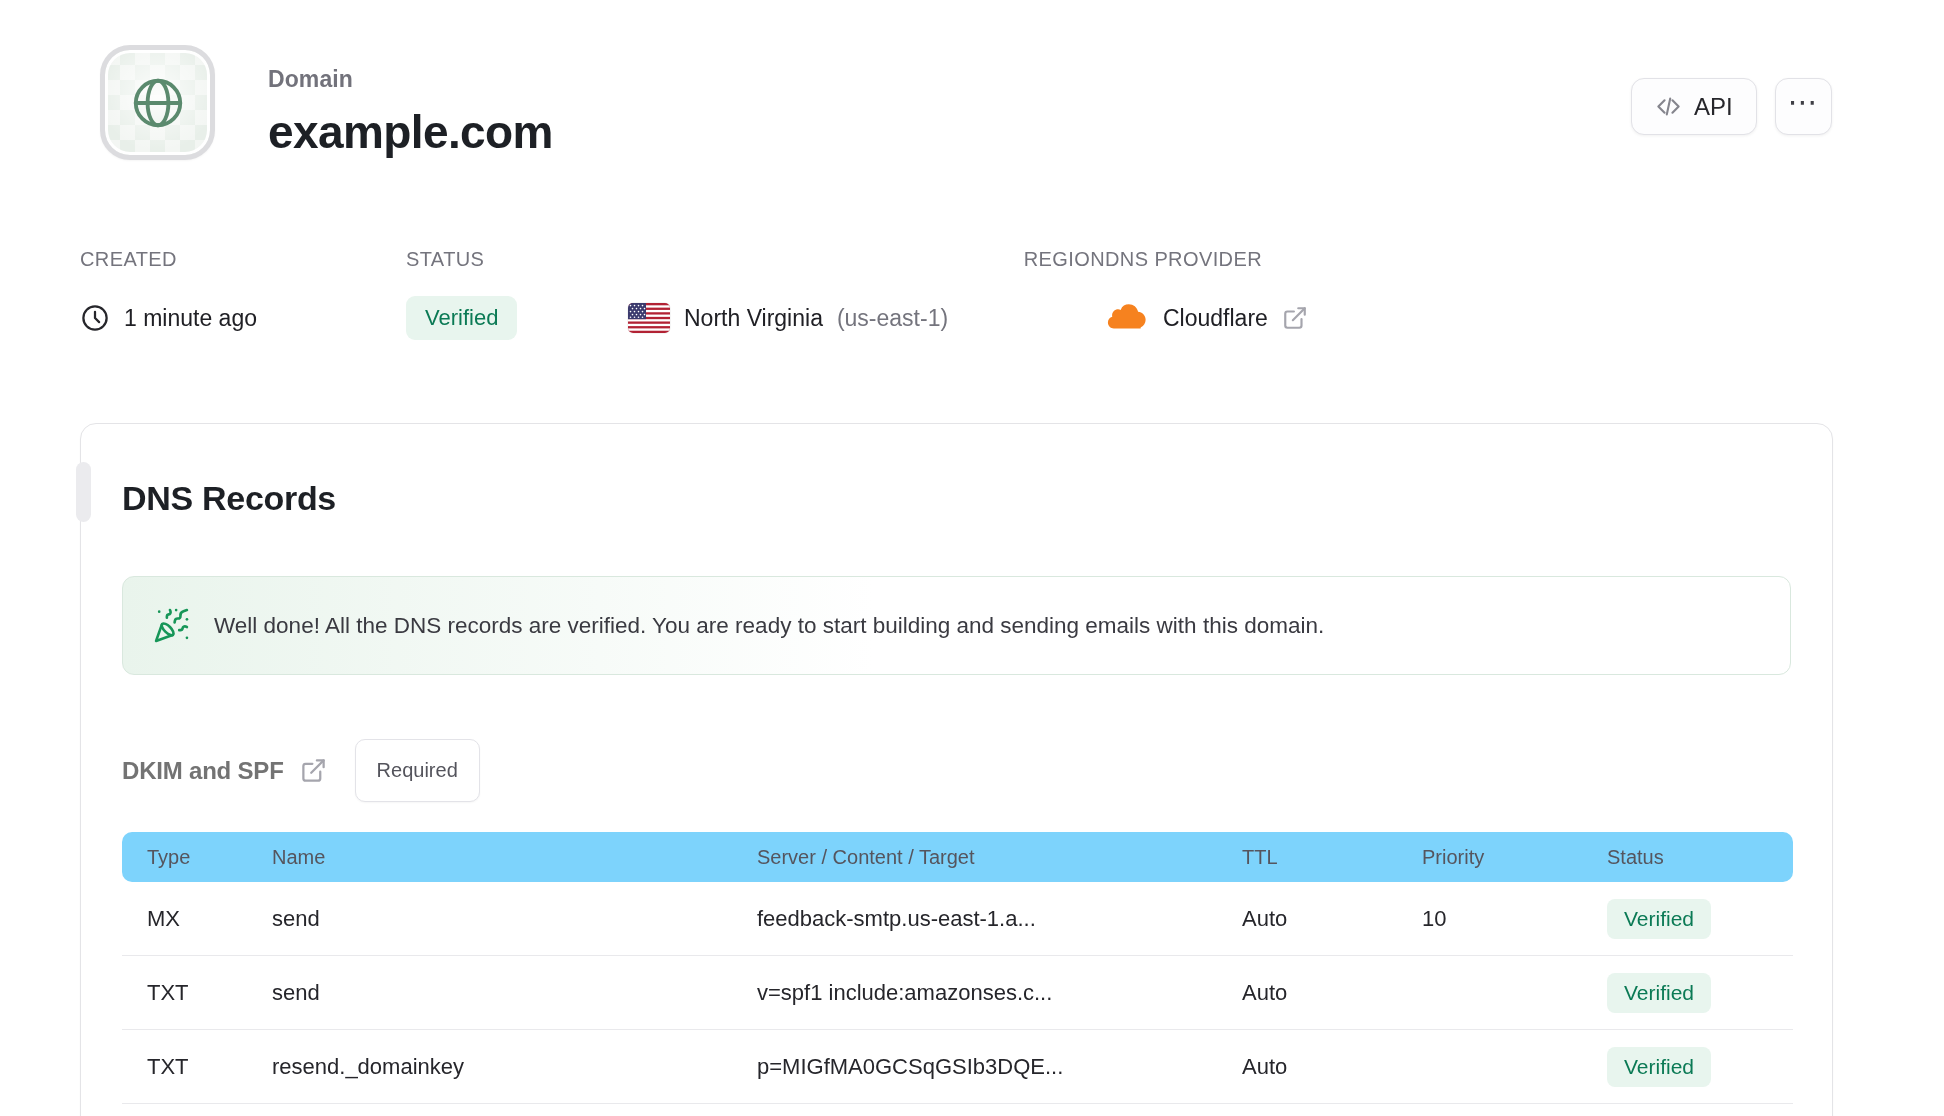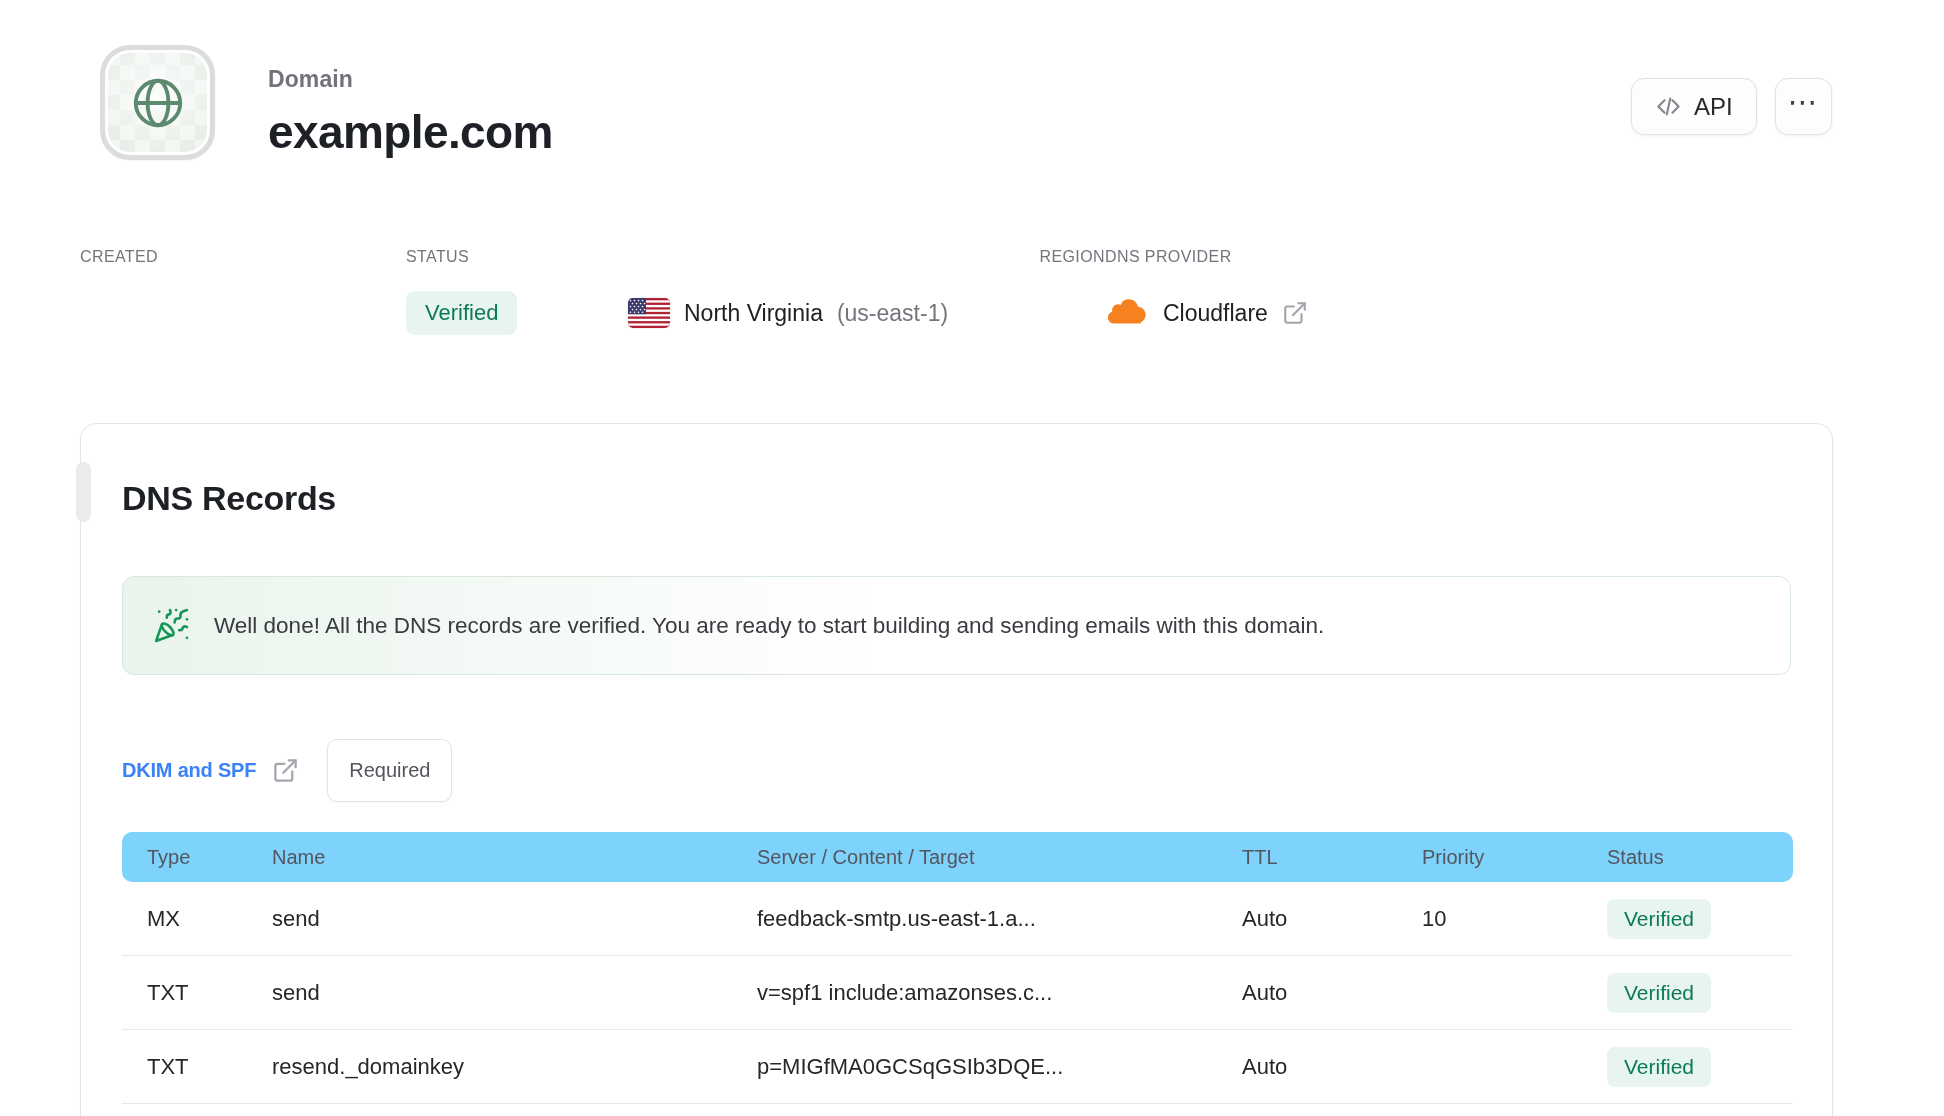--- a/index.html
+++ b/index.html
@@ -35,21 +35,21 @@
     height:57px; border:1px solid #e2e2e7; border-radius:13px;
     background:#fdfdfe; box-shadow:0 1px 3px rgba(18,18,23,.06);
     font-family:inherit; font-size:24px; color:#26262b; cursor:pointer;
   }
   .btn.api { padding:12px 23px; }
   .btn.more { width:57px; font-size:30px; color:#3f3f46; line-height:1; padding-bottom:10px; letter-spacing:1px; }
 
   
   .meta { position:absolute; left:80px; top:248px; display:flex; }
   .meta-col1 { width:326px; } .meta-col2 { width:222px; } .meta-col3 { width:477px;text-align:right; }
-  .meta-label { font-size:16px; font-weight:500; color:#74747d; letter-spacing:.4px; }
+  .meta-label { font-size:20px; font-weight:500; color:#74747d; letter-spacing:.4px; }
   .meta-value { margin-top:24px; display:flex; align-items:center; gap:14px; font-size:23px; color:#202025; min-height:46px; }
   .meta-muted { color:#74747d; }
   .pill {
     display:inline-flex; align-items:center; font-size:22px; font-weight:500;
     color:#0b7a55; background:#e8f5ee; border-radius:9px; padding:9px 19px;
   }
   .flag { border-radius:5px; box-shadow:0 0 0 .5px rgba(0,0,0,.08); }
 
   
   .card {
@@ -65,21 +65,21 @@
   .card-title { font-size:34px; font-weight:700; color:#1d2025; letter-spacing:-.3px; }
 
   .banner {
     margin-top:58px; height:99px; border:1px solid #d9e8de; border-radius:12px;
     background:linear-gradient(90deg,#e9f4ec 0%, #ffffff 45%);
     display:flex; align-items:center; gap:24px; padding:15px 30px;
   }
   .banner-text { font-size:22.5px; color:#3a3a41; }
 
   .section-row { margin-top:64px; display:flex; align-items:center; gap:16px; }
-  .section-title { font-size:20px; font-weight:700; color:#3b82f6; letter-spacing:-.2px; }
+  .section-title { font-size:24px; font-weight:700; color:#737373; letter-spacing:-.2px; }
   .badge-outline {
     margin-left:12px; display:inline-flex; align-items:center;
     padding:19px 21px; border:1px solid #e3e3e8; border-radius:10px;
     background:#fff; box-shadow:0 1px 2px rgba(18,18,23,.04);
     font-size:20px; color:#54545c;
   }
 
   
   .table { margin-top:30px; width:1671px; }
   .trow { display:grid; grid-template-columns:150px 485px 485px 180px 185px auto; align-items:center; }
@@ -129,20 +129,29 @@
     </button>
     <button class="btn more">
       <span>⋯</span>
     </button>
   </div>
 
   <div class="meta">
 
     <div class="meta-col1">
       <div class="meta-label">CREATED</div>
+      <div class="meta-value">
+        <span>
+          <svg width="30" height="30" viewBox="0 0 24 24" fill="none" stroke="#26262b" stroke-width="1.8" stroke-linecap="round" stroke-linejoin="round">
+            <circle cx="12" cy="12" r="9.3"></circle>
+            <polyline points="12 7 12 12 15.3 15.3"></polyline>
+          </svg>
+        </span>
+        <span>1 minute ago</span>
+      </div>
     </div>
 
     <div class="meta-col2">
       <div class="meta-label">STATUS</div>
       <div class="meta-value">
         <span class="pill">Verified</span>
       </div>
     </div>
 
     <div class="meta-col3">

